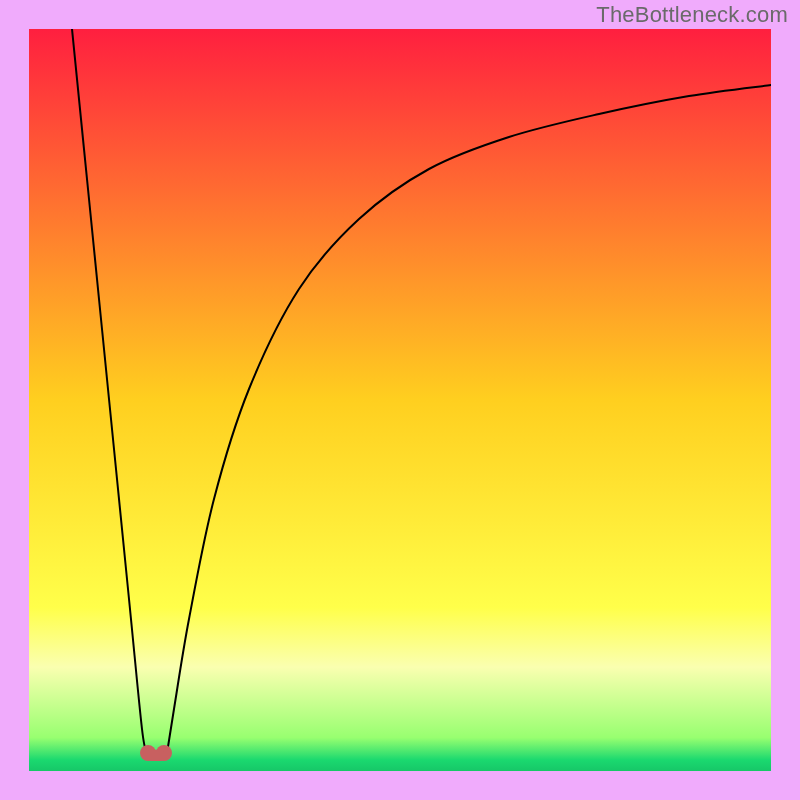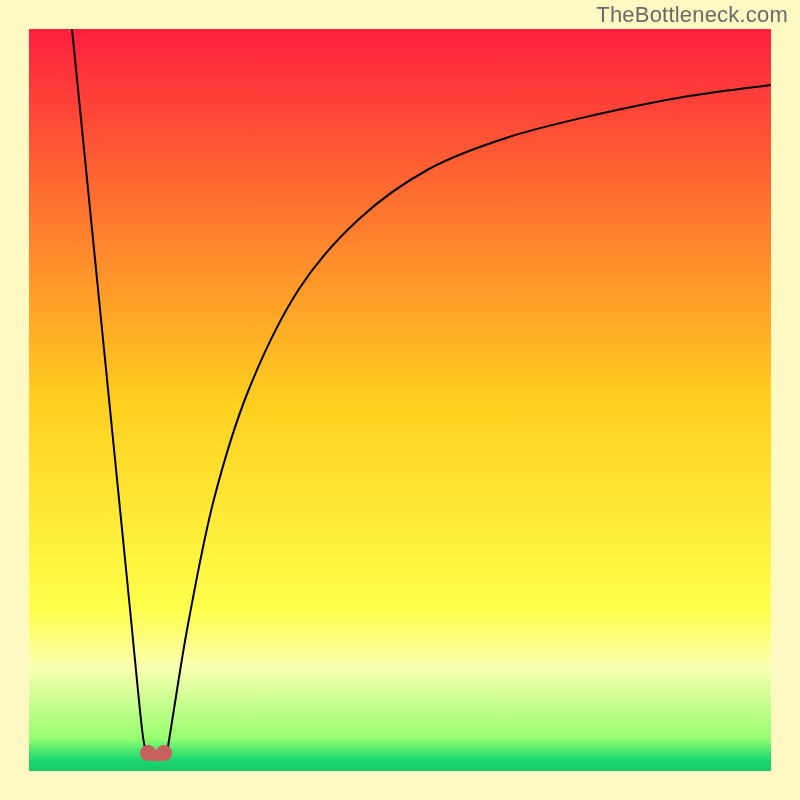--- a/index.html
+++ b/index.html
@@ -1,20 +1,20 @@
 <!DOCTYPE html>
 <html><head>
 <meta charset="utf-8">
 <style>
   * { margin: 0; padding: 0; box-sizing: border-box; }
   html, body { width: 800px; height: 800px; overflow: hidden; }
   .frame {
     width: 800px;
     height: 800px;
-    background: #fef9c3;
+    background: #f0abfc;
     position: relative;
   }
   .watermark {
     position: absolute;
     top: 2px;
     right: 12px;
     font-family: Arial, sans-serif;
     font-size: 22px;
     color: #6a6a6a;
     letter-spacing: 0.2px;

